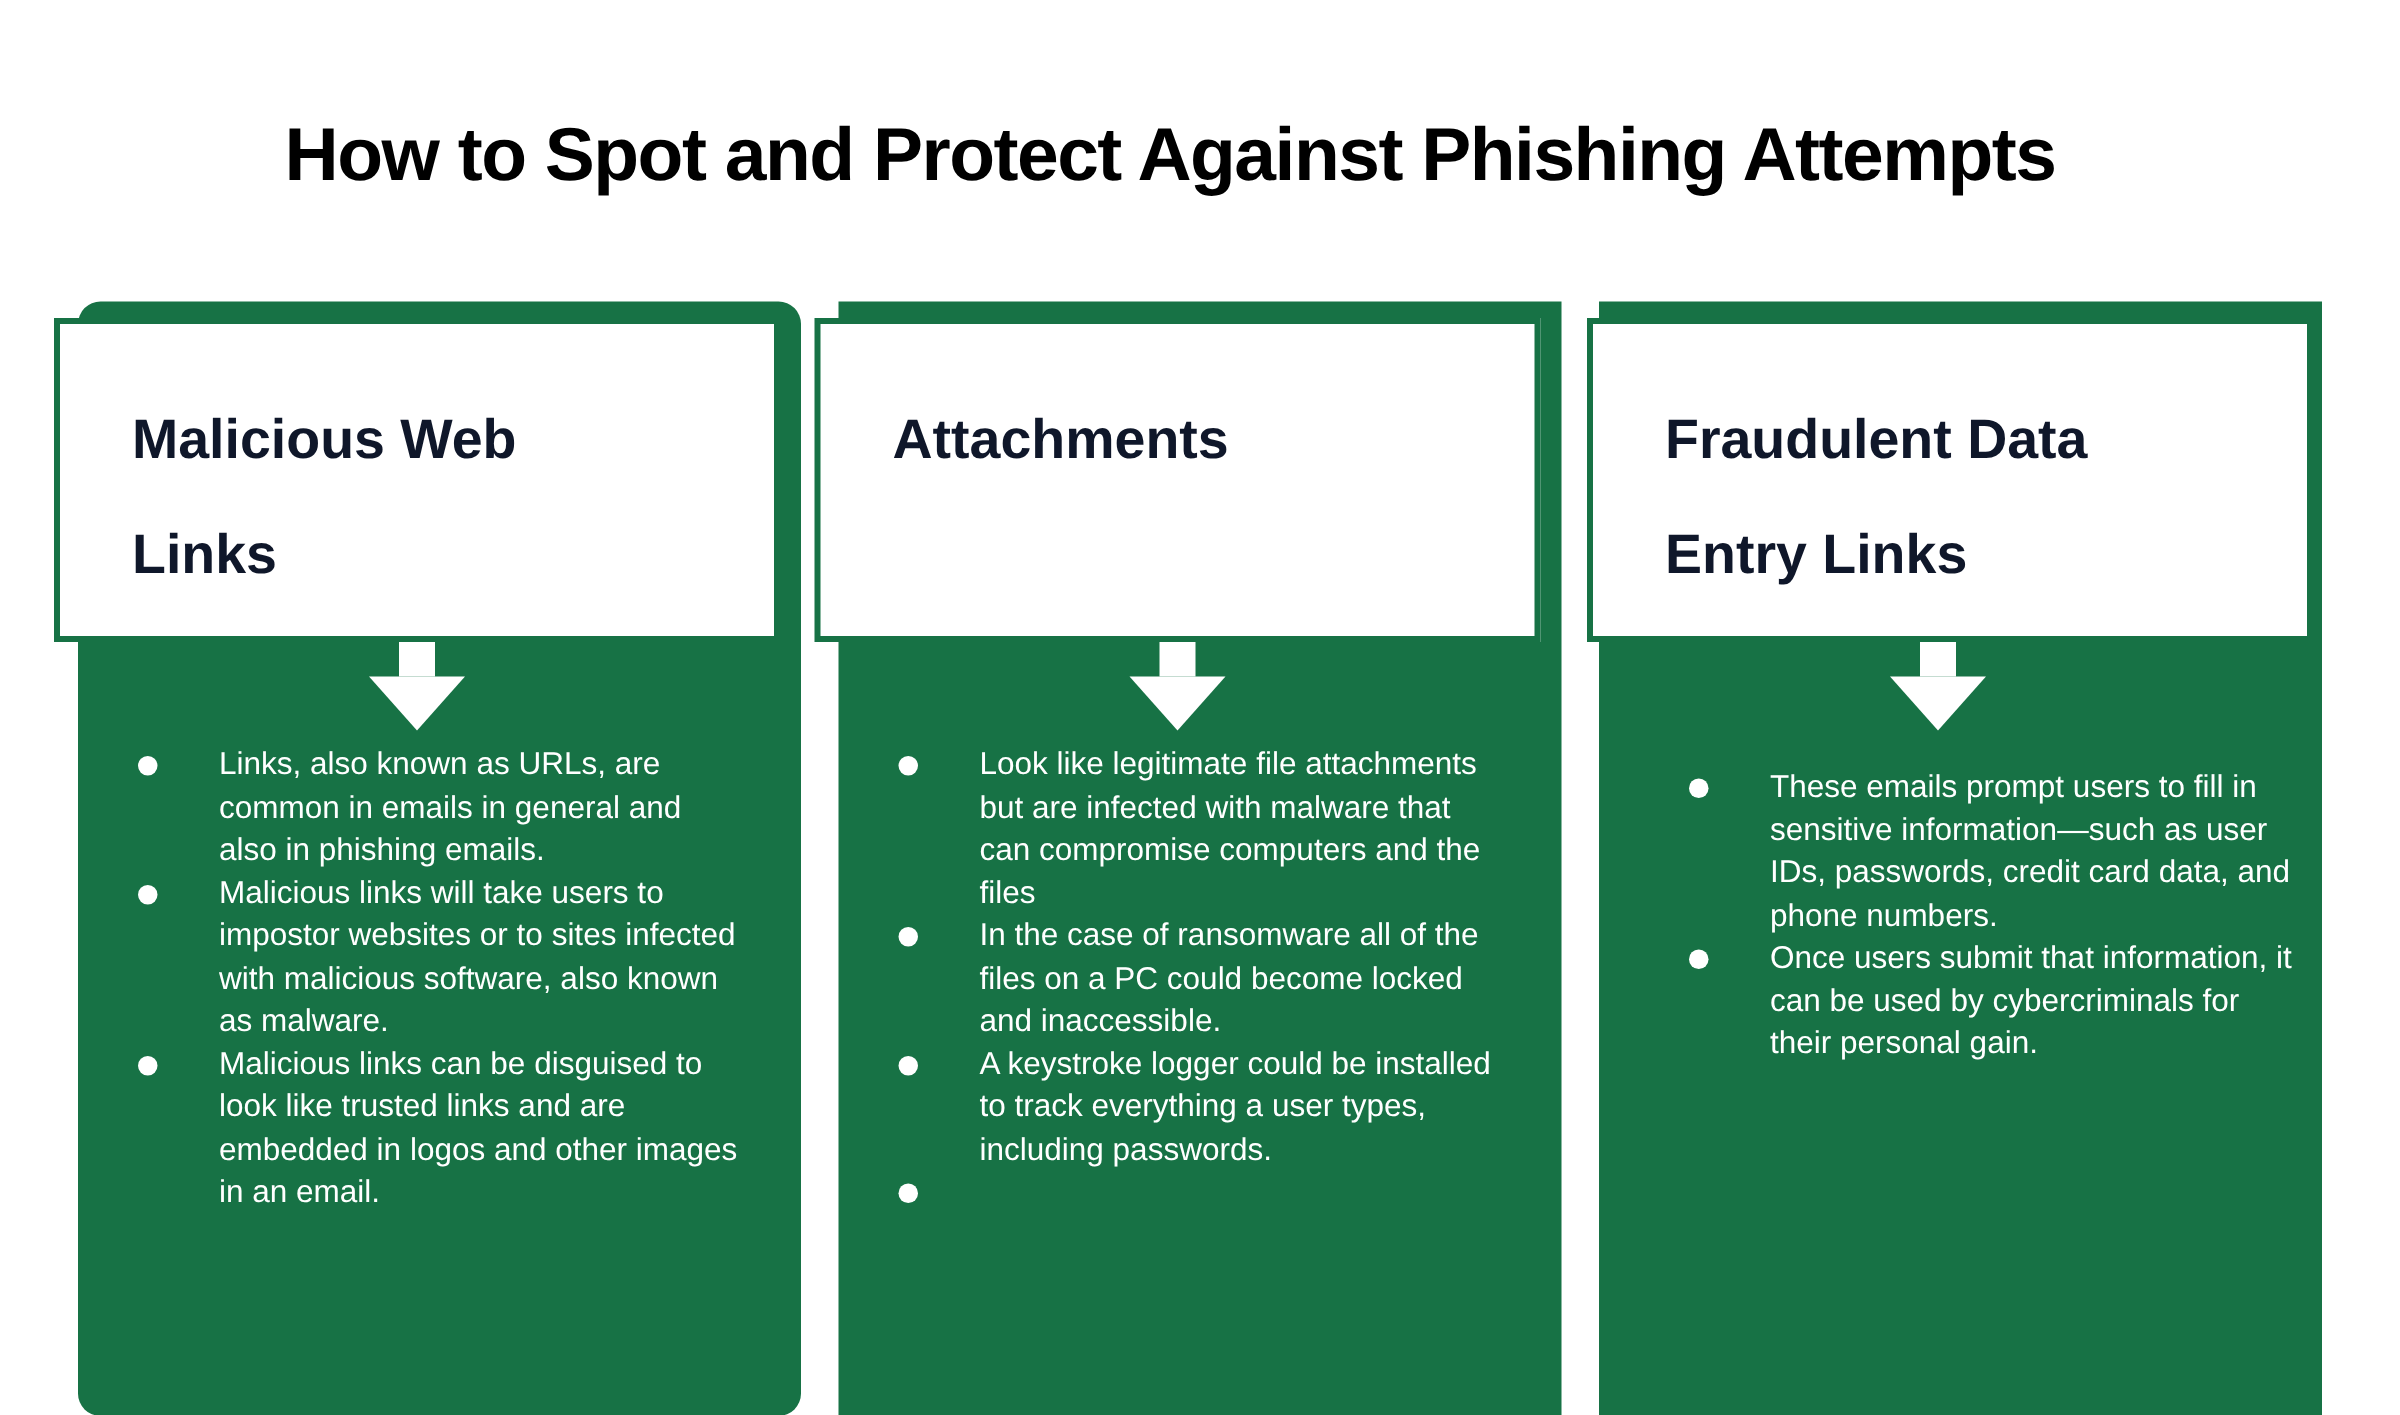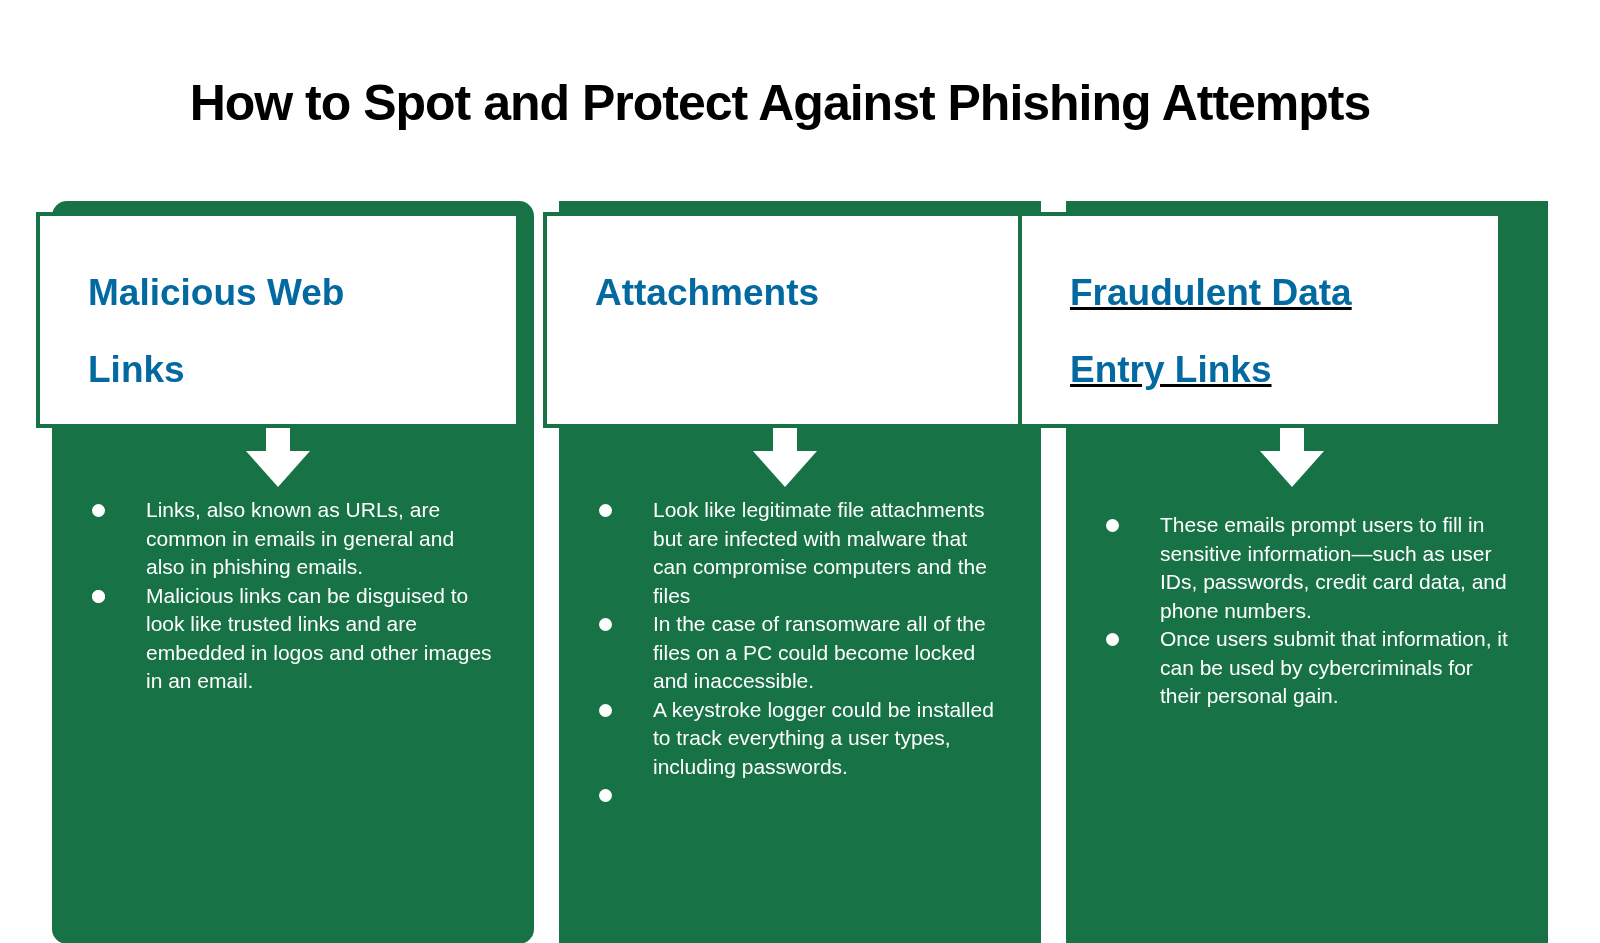--- a/index.html
+++ b/index.html
@@ -47,21 +47,21 @@
     box-sizing: border-box;
     background: #ffffff;
     border: 4px solid #177245;
   }
   .card-title {
     margin: 0;
     padding: 38px 16px 0 48px;
     font-size: 37px;
     line-height: 77px;
     font-weight: bold;
-    color: #0369a1;
+    color: #0f172a;
   }
   .card-title .line { display: block; }
 
   .arrow {
     position: absolute;
     top: 412px;
     width: 64px;
   }
   .arrow-stem {
     width: 24px;
@@ -107,40 +107,41 @@
   
   .c1 .body-panel { left: 52px; border-radius: 15px; }
   .c1 .header-card { left: 36px; }
   .c1 .arrow { left: 246px; }
 
   .c2 .body-panel { left: 559px; }
   .c2 .header-card { left: 543px; }
   .c2 .arrow { left: 753px; }
 
   .c3 .body-panel { left: 1066px; }
-  .c3 .header-card { left: 1018px; text-decoration: underline; }
+  .c3 .header-card { left: 1058px; }
   .c3 .arrow { left: 1260px; }
-  .c3 .bullets { top: 310px; }
+  .c3 .bullets { top: 310px; padding-left: 20px; }
 </style>
 </head>
 <body>
 
 <div class="canvas">
 
   <h1 class="page-title">How to Spot and Protect Against Phishing Attempts</h1>
 
   <section class="col c1">
     <div class="body-panel">
       <ul class="bullets">
         <li class="bullet-item">
           <span class="dot"></span>
           <span>Links, also known as URLs, are common in emails in general and also in phishing emails.</span>
         </li>
         <li class="bullet-item">
           <span class="dot"></span>
+          <span>Malicious links will take users to impostor websites or to sites infected with malicious software, also known as malware.</span>
         </li>
         <li class="bullet-item">
           <span class="dot"></span>
           <span>Malicious links can be disguised to look like trusted links and are embedded in logos and other images in an email.</span>
         </li>
       </ul>
     </div>
     <div class="header-card">
       <h2 class="card-title">
         <span class="line">Malicious Web</span>

